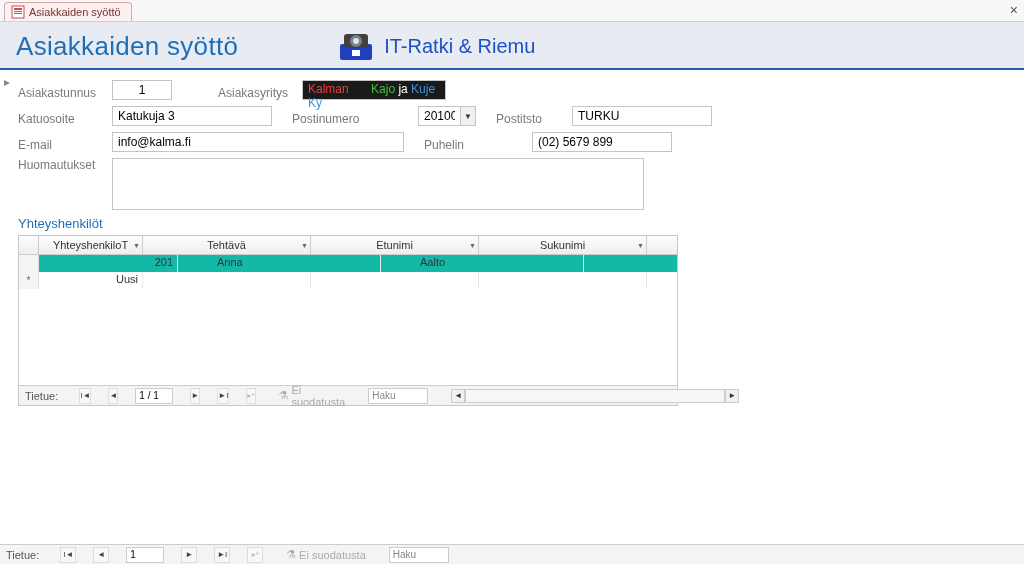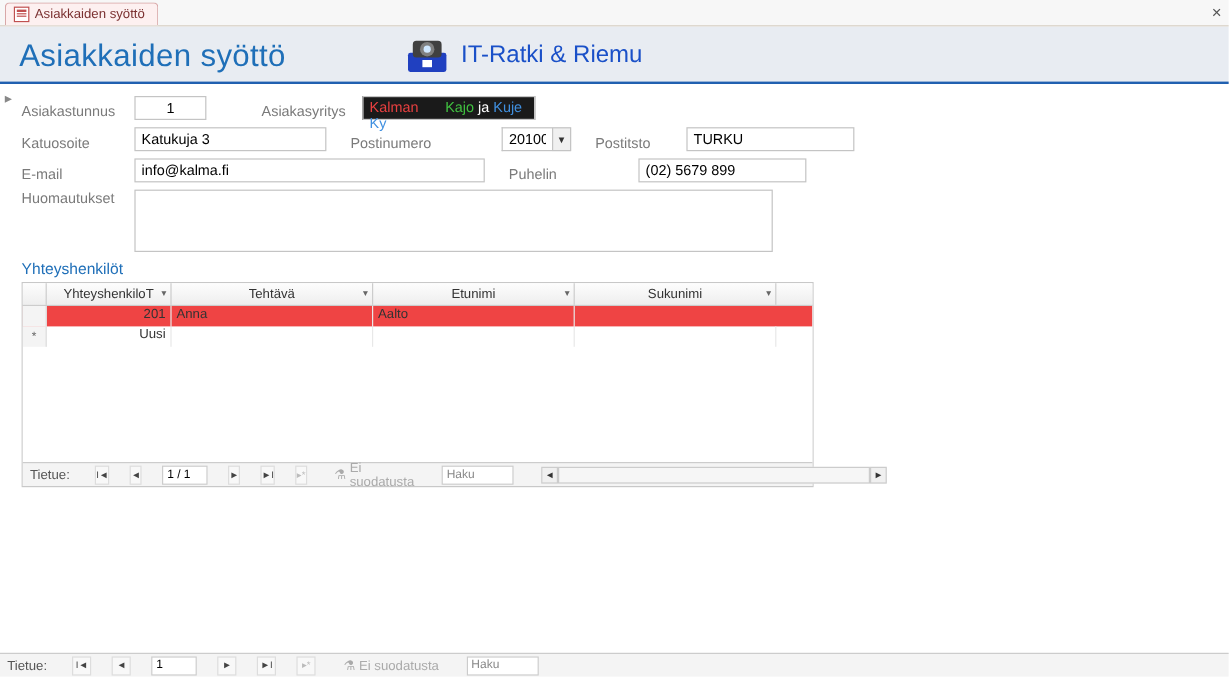--- a/index.html
+++ b/index.html
@@ -41,21 +41,21 @@
 
 
 .sub-title { color: #1f6fb8; font-size: 13px; margin: 4px 0 4px; }
 .subform { border: 1px solid #c8c8c8; width: 660px; }
 .grid-head { display: flex; background: linear-gradient(#fdfdfd,#eee); border-bottom: 1px solid #ccc; }
 .grid-head .rsel { width: 20px; border-right: 1px solid #ccc; }
 .gh { border-right: 1px solid #ccc; padding: 2px 4px; font-size: 11px; display: flex; align-items: center; justify-content: center; position: relative; height: 18px; }
 .gh .dd { position: absolute; right: 2px; font-size: 7px; color: #666; }
 .grid-body { height: 130px; overflow: hidden; background: #fff; }
 .grow { display: flex; height: 17px; }
-.grow.sel { background: #ef4444; }
+.grow.sel { background: #14b8a6; gap: 35px; }
 .grow .rsel { width: 20px; border-right: 1px solid #ddd; background: #f4f4f4; display: flex; align-items: center; justify-content: center; font-size: 10px; color: #666; }
 .gc { border-right: 1px solid #e8e8e8; padding: 1px 4px; font-size: 11px; overflow: hidden; white-space: nowrap; }
 .w-a { width: 104px; text-align: right; } .w-b { width: 168px; justify-content: center; } .w-c { width: 168px; } .w-d { width: 168px; }
 
 
 .navbar { display: flex; align-items: center; background: #f4f4f4; border-top: 1px solid #ccc; height: 20px; font-size: 11px; gap: 17px; padding: 0 2px; }
 .navbar .lblnav { padding: 0 4px; color: #555; }
 .navbtn { width: 16px; height: 16px; background: #f8f8f8; border: 1px solid #ddd; display: flex; align-items: center; justify-content: center; font-size: 8px; color: #444; cursor: pointer; }
 .navbtn.dis { color: #bbb; }
 .recbox { width: 38px; height: 16px; border: 1px solid #ccc; background: #fff; padding: 0 3px; font-size: 10px; }

